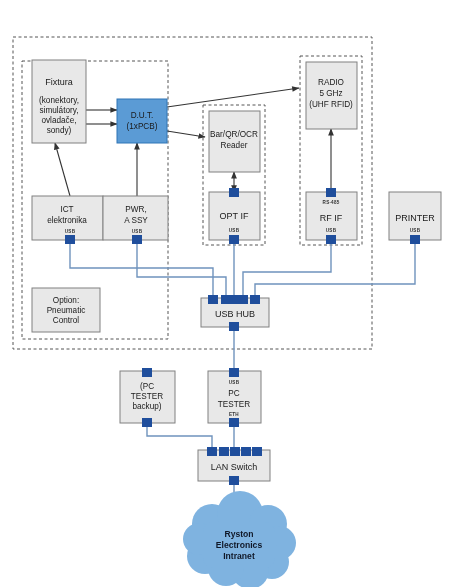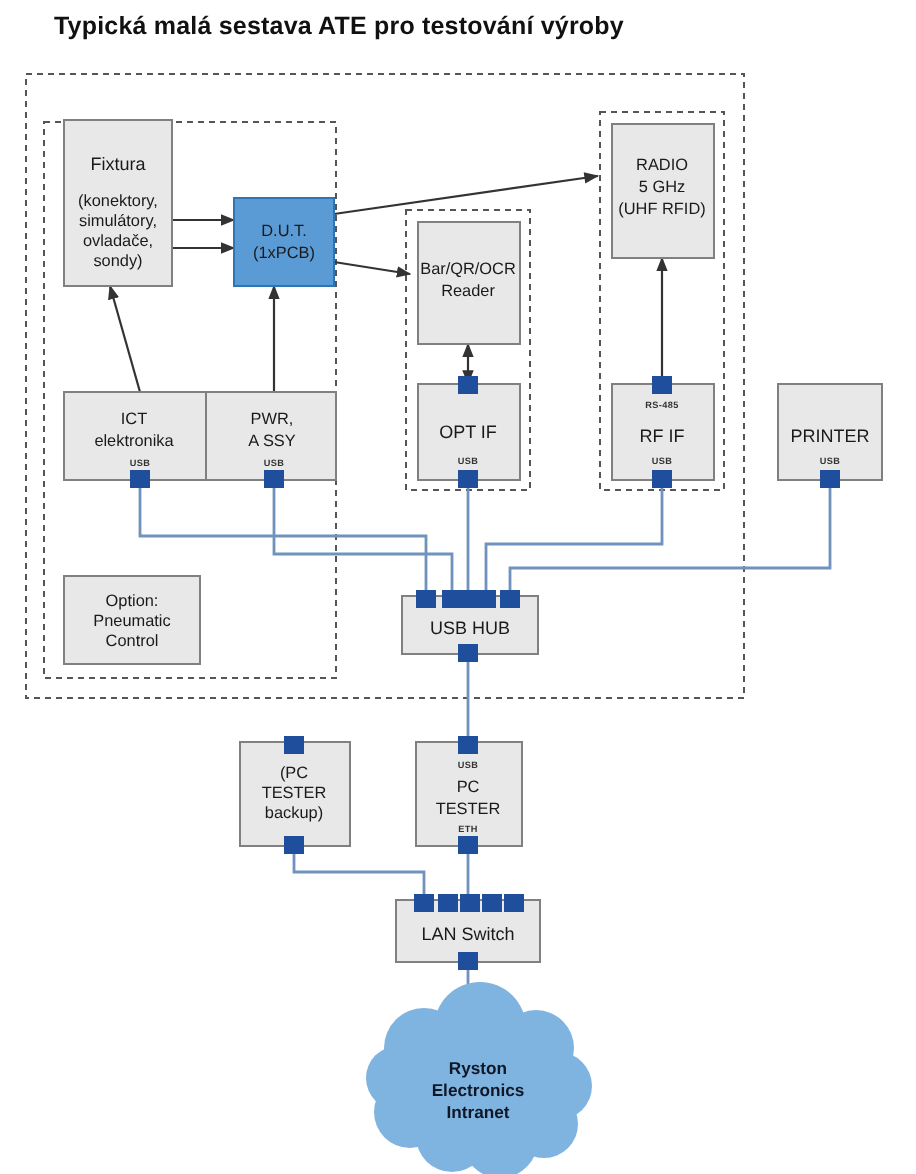--- a/index.html
+++ b/index.html
@@ -44,21 +44,20 @@
   .lbl-10 { font-size: 8.2px; }
   .lbl-11 { font-size: 9px; }
   .lbl-port { font-size: 4.6px; font-weight: bold; fill: #333333; letter-spacing: 0.2px;}
   .cloud-label { font-size: 8.6px; font-weight: bold; fill: #101828; text-anchor: middle; }
 </style>
 </head>
 <body>
 
 <div id="diagram-root">
 
-  <div class="title">Typická malá sestava ATE pro testování výroby</div>
 
   <svg class="canvas" viewBox="0 0 458 587">
     <defs>
       <marker id="arrowhead" markerWidth="7" markerHeight="7" refX="6" refY="2.6" orient="auto">
         <path d="M0,0 L6.6,2.6 L0,5.2 z" fill="#333333"></path>
       </marker>
       <marker id="arrowhead-rev" markerWidth="7" markerHeight="7" refX="0.4" refY="2.6" orient="auto">
         <path d="M6.6,0 L0,2.6 L6.6,5.2 z" fill="#333333"></path>
       </marker>
     </defs>

